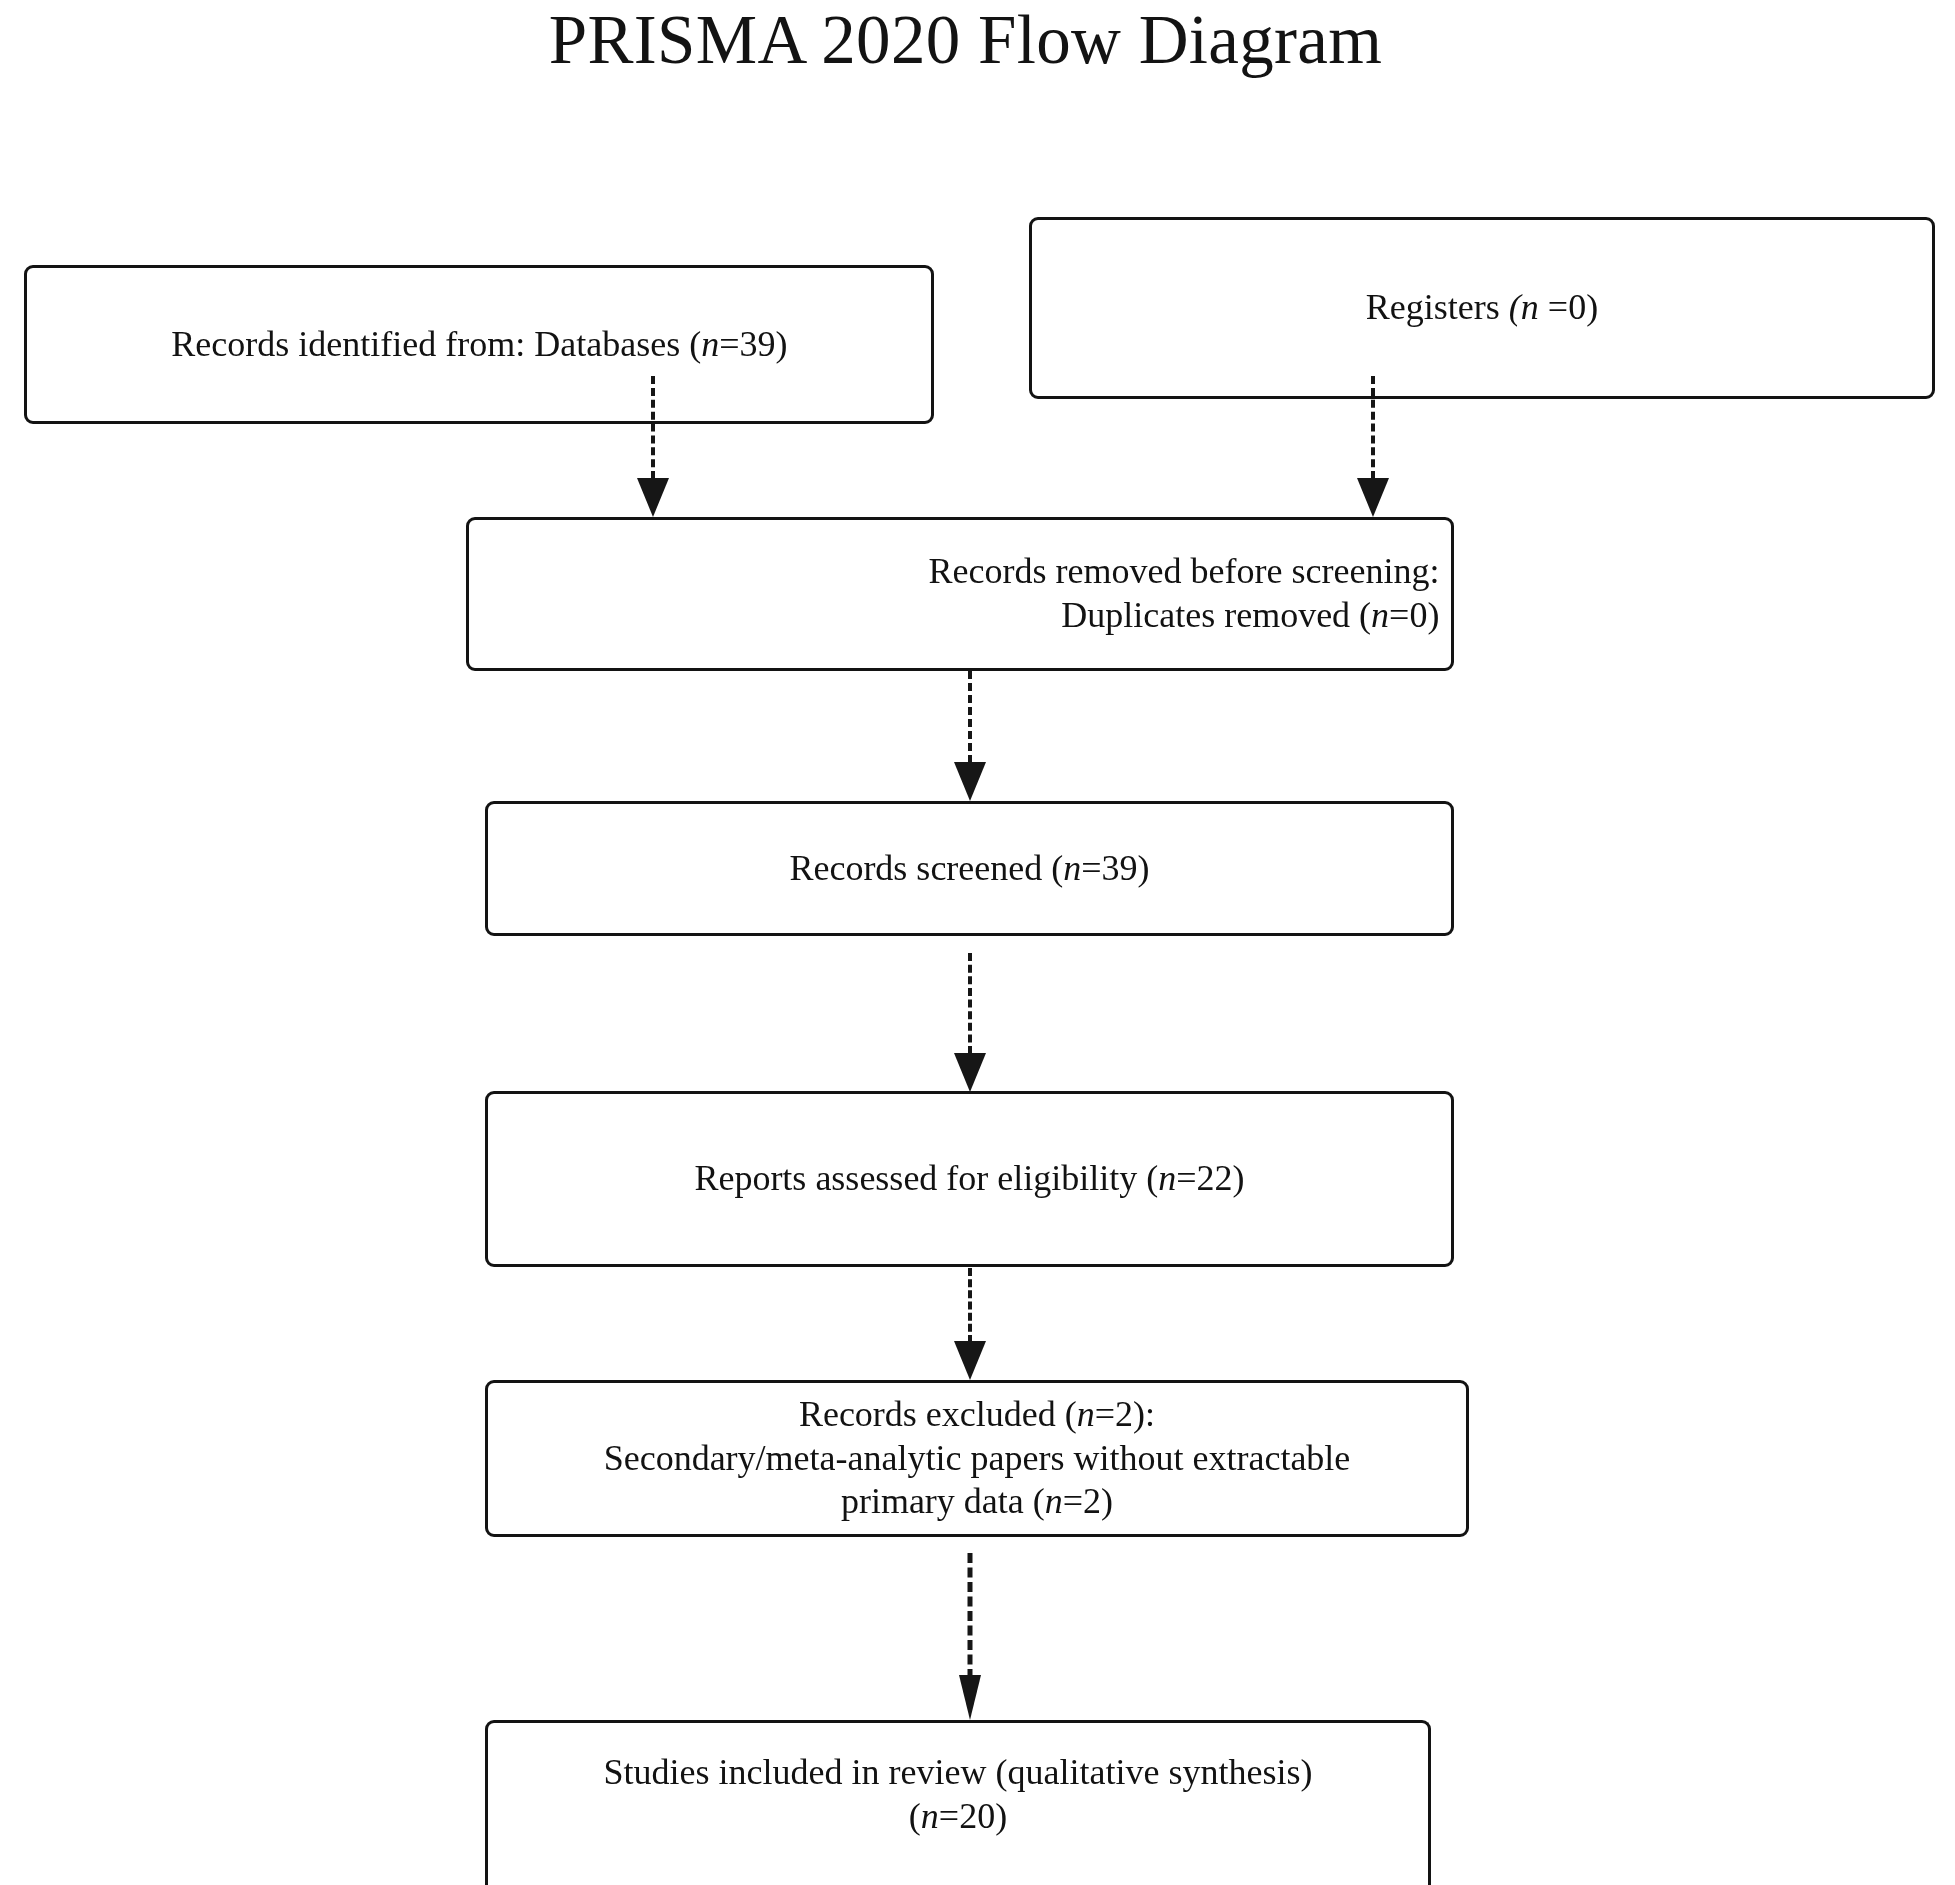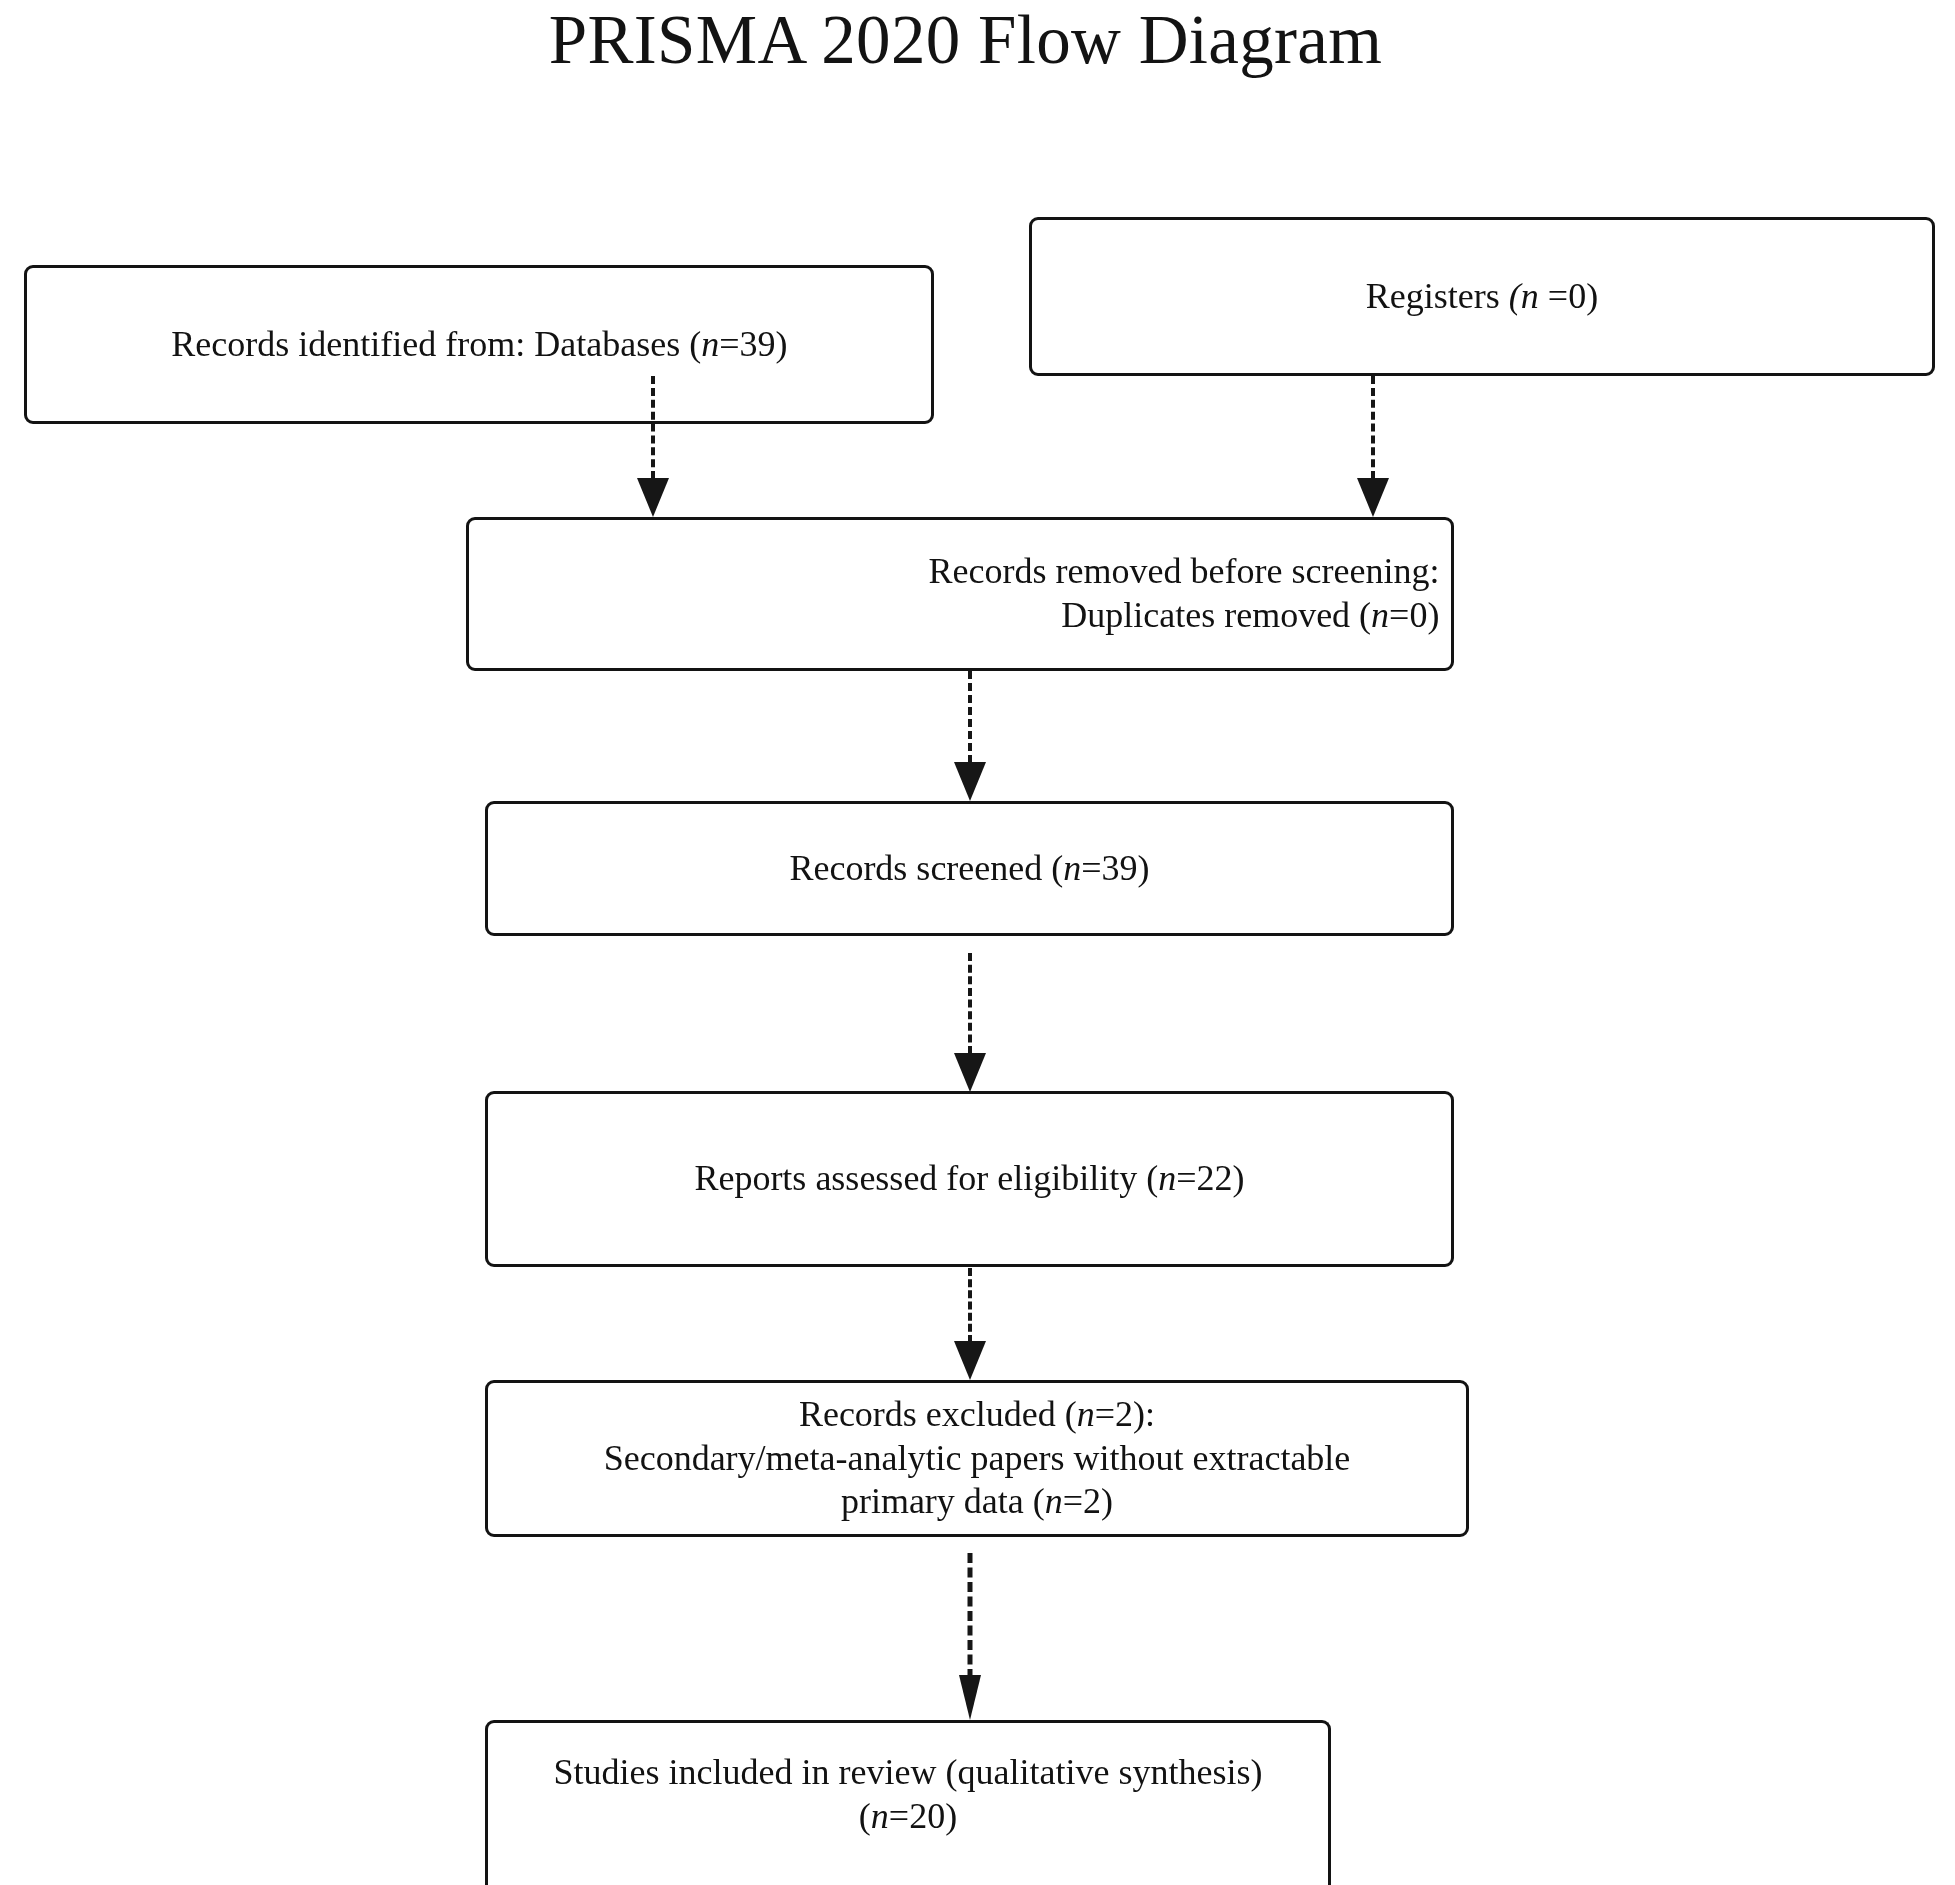--- a/index.html
+++ b/index.html
@@ -94,21 +94,21 @@
 <body>
 
 <div id="page">
 
   <div id="title">PRISMA 2020 Flow Diagram</div>
 
   <div class="pbox" style="left:24.4px; top:217px; width:910px; height:159px;margin-top:48px;">
     <div class="btext"><span>Records identified from: Databases (</span><span class="ital">n</span><span>=39)</span></div>
   </div>
 
-  <div class="pbox" style="left:1029px; top:217px; width:906px; height:159px;">
+  <div class="pbox" style="left:1029px; top:217px; width:906px; height:182px;">
     <div class="btext"><span>Registers </span><span class="ital">(n</span><span> =0)</span></div>
   </div>
 
   <div class="conn" style="left:627px; top:376px; width:51px; height:141px;">
     <div class="stem" style="height:103px;"></div>
     <div class="head"></div>
   </div>
 
   <div class="conn" style="left:1347px; top:376px; width:51px; height:141px;">
     <div class="stem" style="height:103px;"></div>
@@ -151,21 +151,21 @@
         <span class="nline">Secondary/meta-analytic papers without extractable</span>
         <span class="nline"><span>primary data (</span><span class="ital">n</span><span>=2)</span></span>
       </div>
   </div>
 
   <div class="conn slim" style="left:944px; top:1553px; width:51px; height:167px;">
     <div class="stem" style="height:126px;"></div>
     <div class="head"></div>
   </div>
 
-  <div class="pbox" style="left:485px; top:1720px; width:846px; height:165px; border-bottom:none; border-bottom-left-radius:0; border-bottom-right-radius:0;">
+  <div class="pbox" style="left:485px; top:1720px; width:946px; height:165px; border-bottom:none; border-bottom-left-radius:0; border-bottom-right-radius:0;">
     <div class="btext" style="transform:translateY(-9px);">
         <span class="nline">Studies included in review (qualitative synthesis)</span>
         <span class="nline"><span>(</span><span class="ital">n</span><span>=20)</span></span>
       </div>
   </div>
 
 </div>
 
 
 </body></html>

